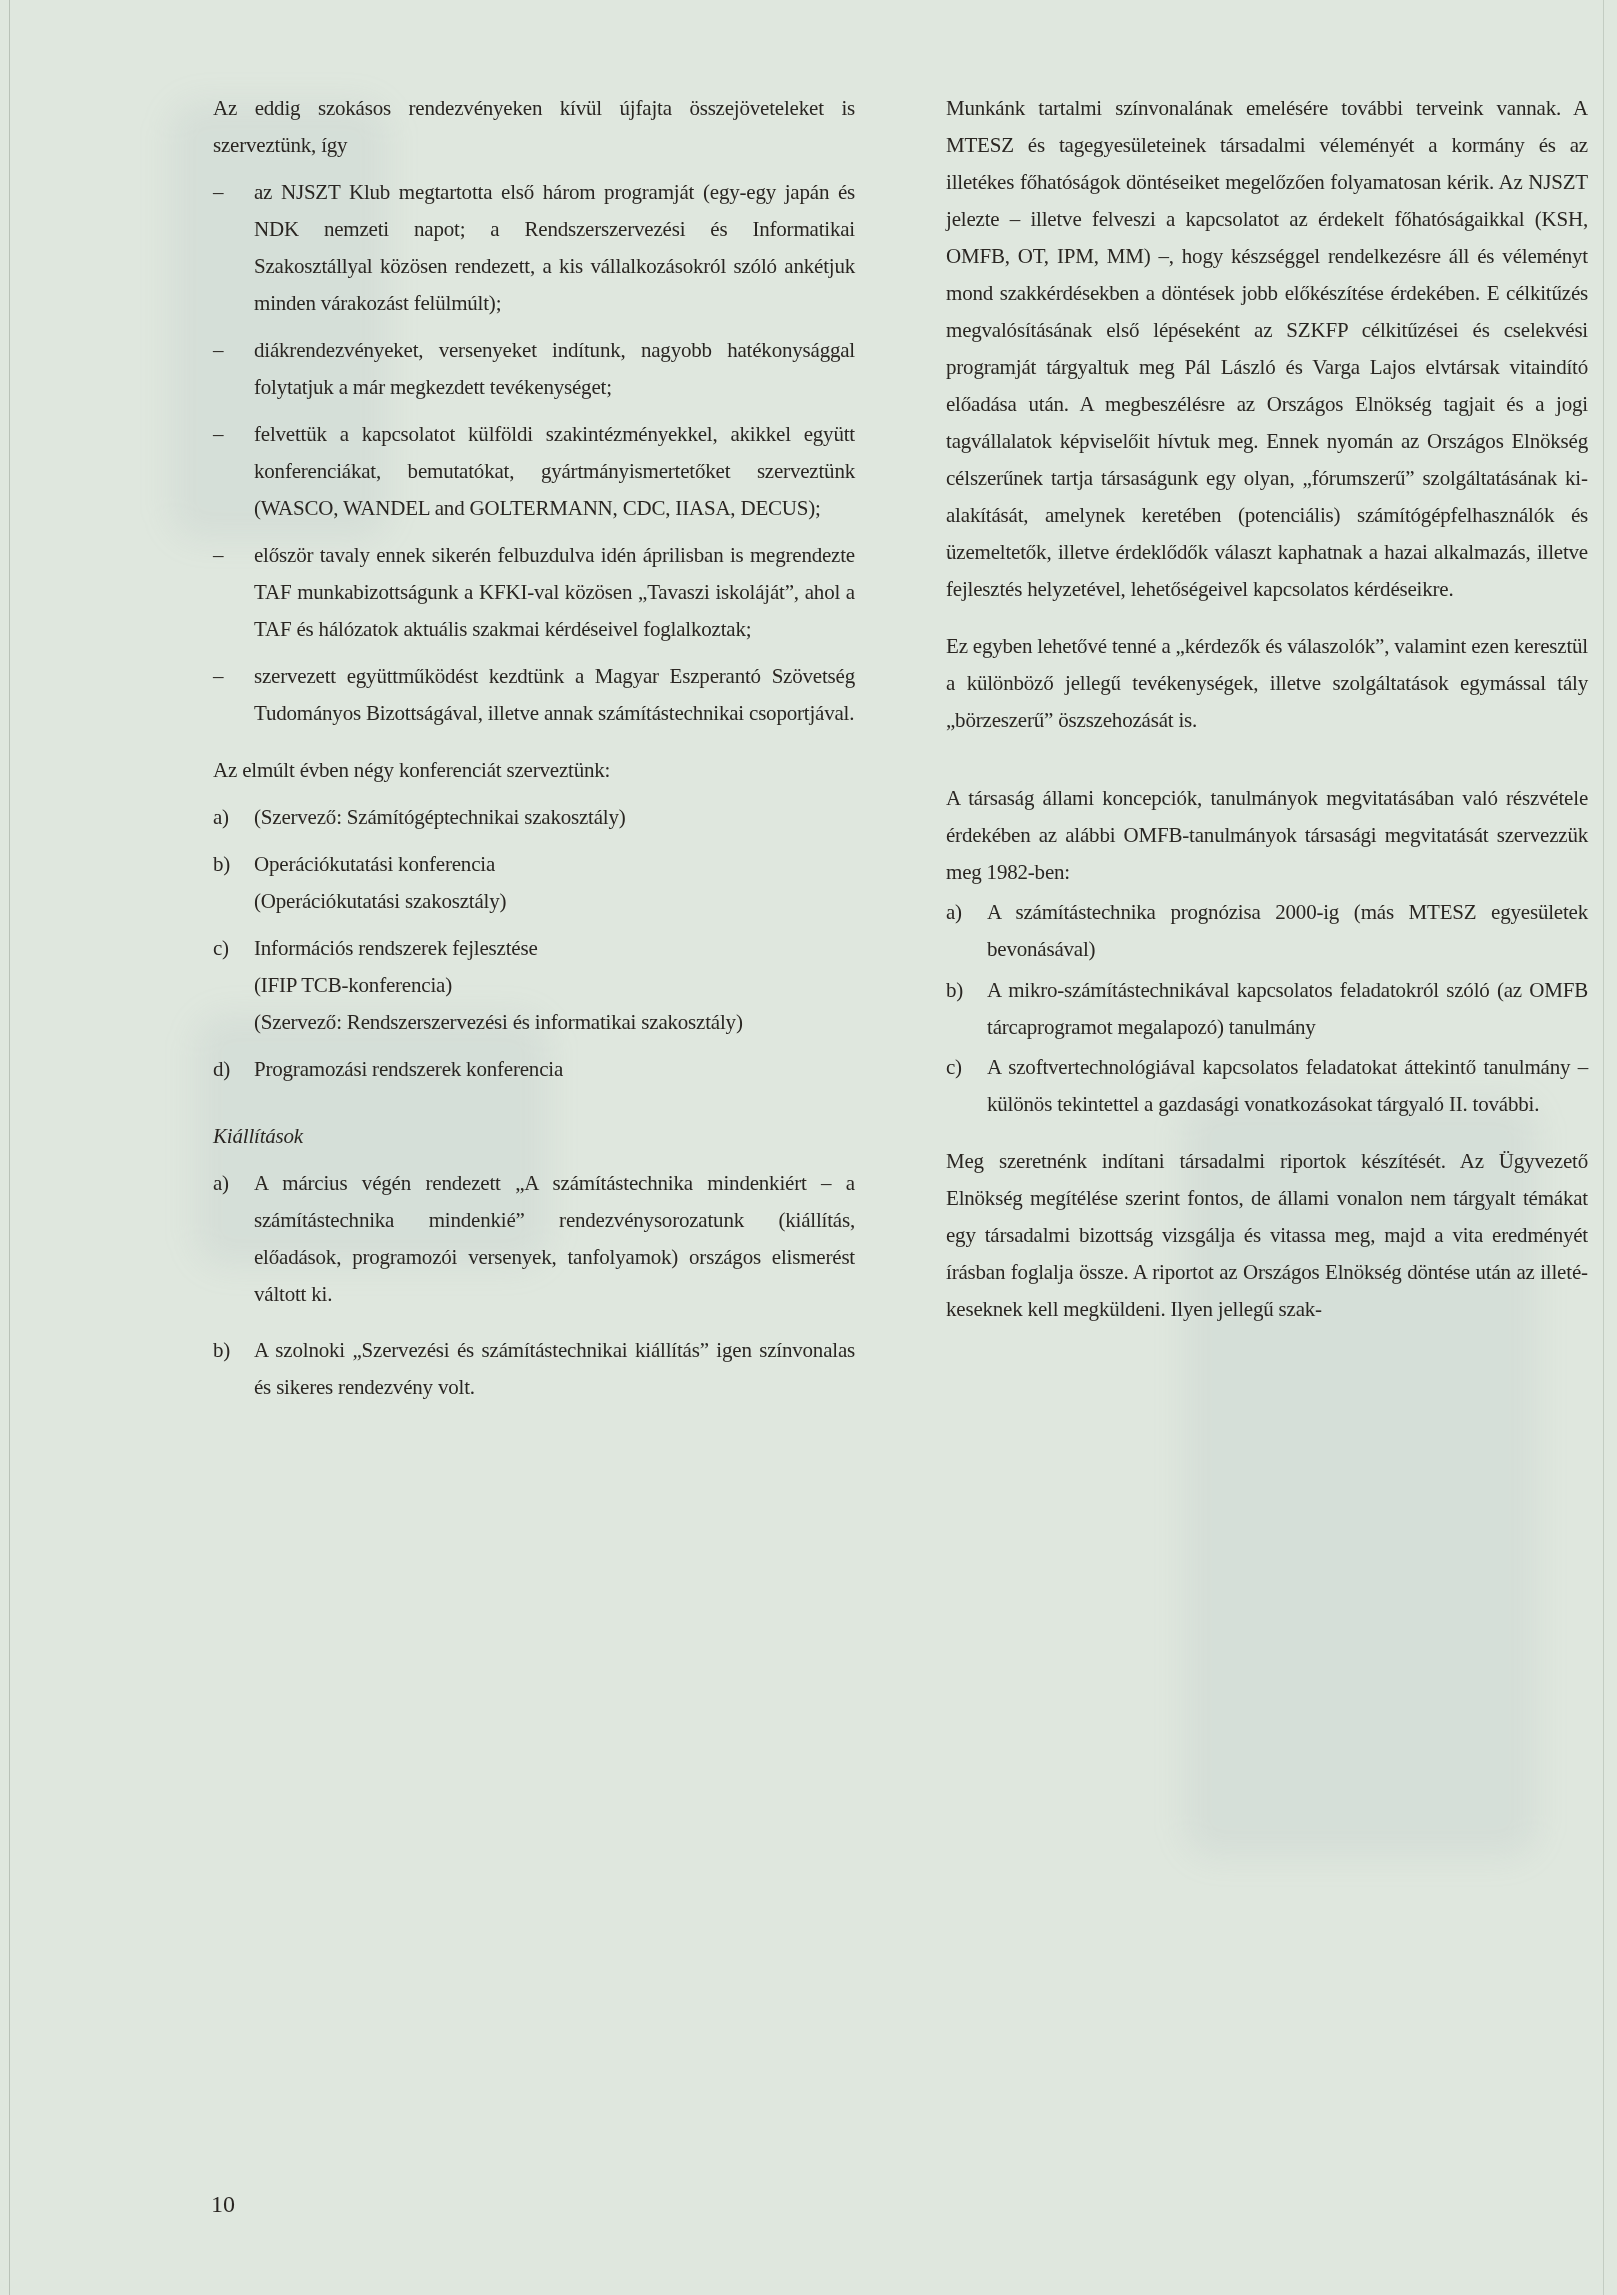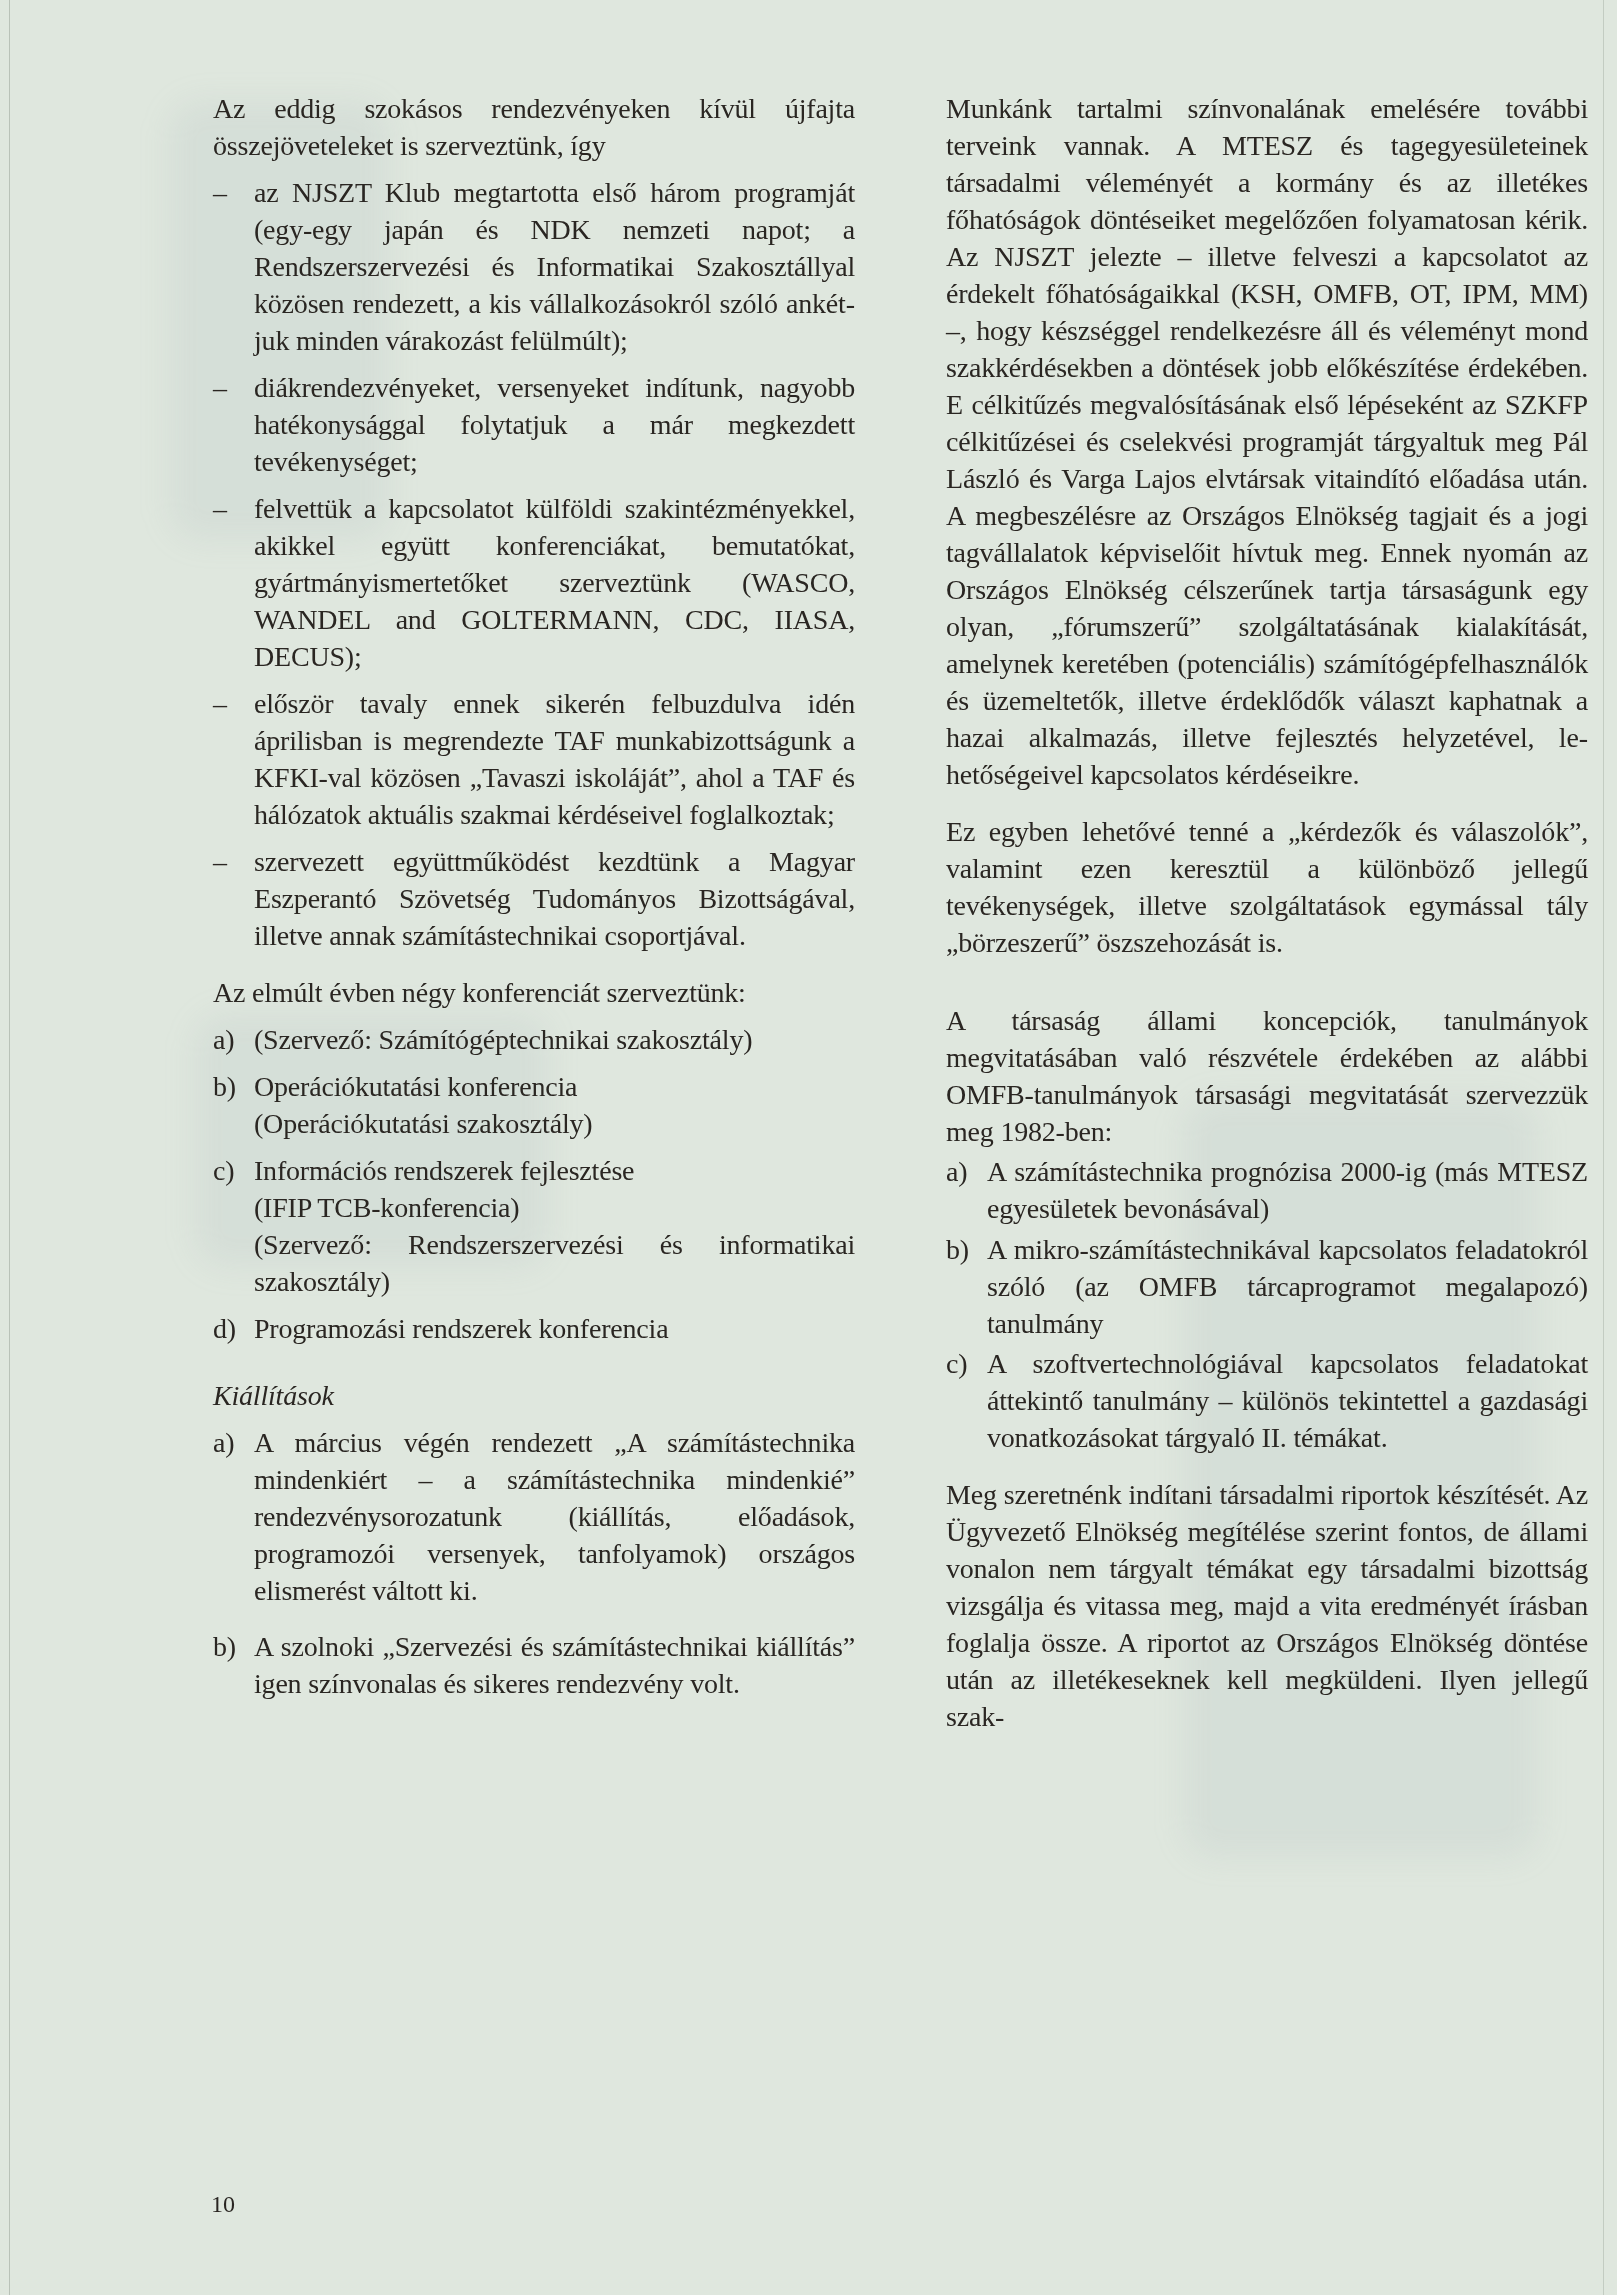--- a/index.html
+++ b/index.html
@@ -19,21 +19,21 @@
     .edge-left { left: 9.3px; }
     .edge-right { left: 1603px; background: #c3ccc2; }
     .showthrough {
       position: absolute; border-radius: 34px;
       background: rgba(150,165,170,0.12);
       filter: blur(15px);
     }
     .column {
       position: absolute;
       top: 90px;
-      font-size: 28px;
+      font-size: 21px;
       line-height: 37px;
       text-align: justify;
       hyphens: manual;
       letter-spacing: -0.2px;
     }
     .col-left { left: 213px; width: 642px; }
     .col-right { left: 946px; width: 642px; }
     .para { margin: 0; }
     .para.gap-md { margin-top: 20px; }
     .para.gap-lg { margin-top: 41px; }
@@ -131,21 +131,21 @@
     <li class="alpha-item" style="margin-top:3.4px;">
       <span class="alpha-marker">a)</span>
       <span>A számítástechnika prognózisa 2000-ig (más MTESZ egyesületek bevonásával)</span>
     </li>
     <li class="alpha-item" style="margin-top:3.4px;">
       <span class="alpha-marker">b)</span>
       <span>A mikro-számítástechnikával kapcsolatos feladatokról szóló (az OMFB tárca­programot megalapozó) tanulmány</span>
     </li>
     <li class="alpha-item" style="margin-top:3.4px;">
       <span class="alpha-marker">c)</span>
-      <span>A szoftvertechnológiával kapcsolatos fel­adatokat áttekintő tanulmány – külö­nös tekintettel a gazdasági vonatkozá­sokat tárgyaló II. témákat.</span>
+      <span>A szoftvertechnológiával kapcsolatos fel­adatokat áttekintő tanulmány – külö­nös tekintettel a gazdasági vonatkozá­sokat tárgyaló II. további.</span>
     </li>
   </ul>
 
   <p class="para gap-md">Meg szeretnénk indítani társadalmi riportok készítését. Az Ügyvezető Elnökség megíté­lése szerint fontos, de állami vonalon nem tárgyalt témákat egy társadalmi bizottság vizsgálja és vitassa meg, majd a vita eredmé­nyét írásban foglalja össze. A riportot az Országos Elnökség döntése után az illeté­keseknek kell megküldeni. Ilyen jellegű szak-</p>
 </div>
 
 <div class="page-number">10</div>
 
 
 </body></html>

